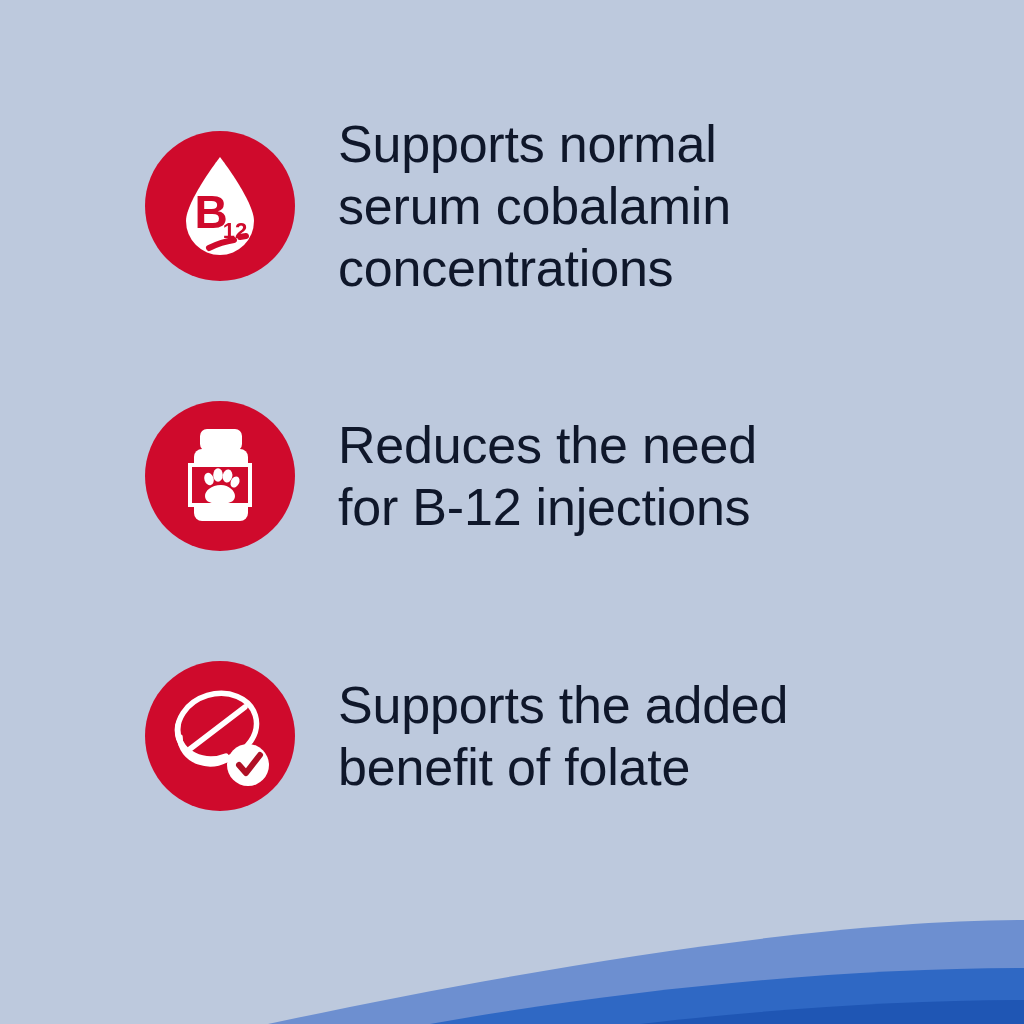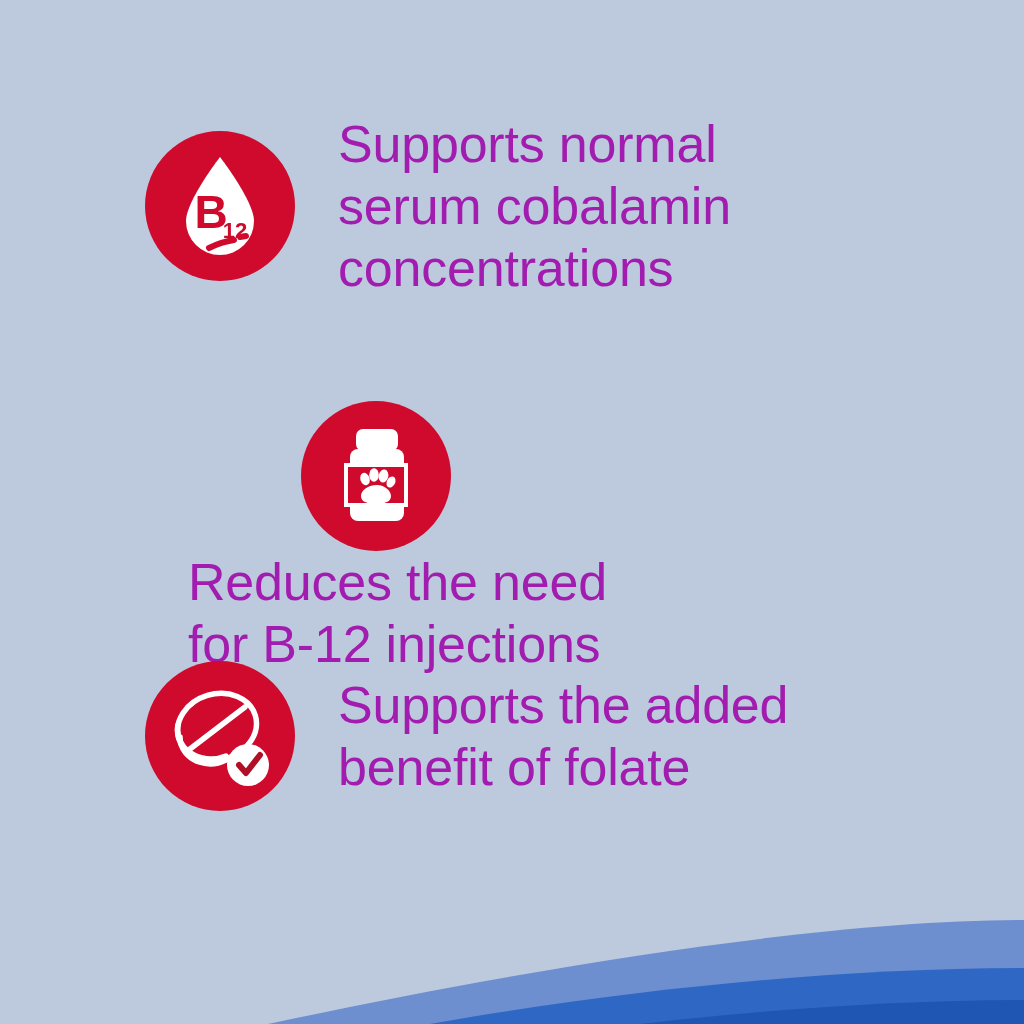--- a/index.html
+++ b/index.html
@@ -32,21 +32,21 @@
   }
 
   
   .benefit-row {
     position: absolute;
     display: flex;
     align-items: center;
     left: 145px;
   }
   #row-0 { top: 113px; }
-  #row-1 { top: 401px; flex-direction: column; }
+  #row-1 { top: 401px; }
   #row-2 { top: 661px; }
 
   .icon-badge {
     width: 150px;
     height: 150px;
     border-radius: 50%;
     background: #cf0a2c;
     flex: 0 0 auto;
     position: relative;
   }
@@ -54,21 +54,21 @@
     position: absolute;
     left: 0;
     top: 0;
     width: 150px;
     height: 150px;
     display: block;
   }
 
   .benefit-text {
     margin-left: 43px;
-    color: #a21caf;
+    color: #0f172a;
     font-size: 52px;
     line-height: 62px;
     letter-spacing: -0.2px;
     white-space: pre-line;
     font-weight: 400;
   }
 </style>
 </head>
 <body>
 

